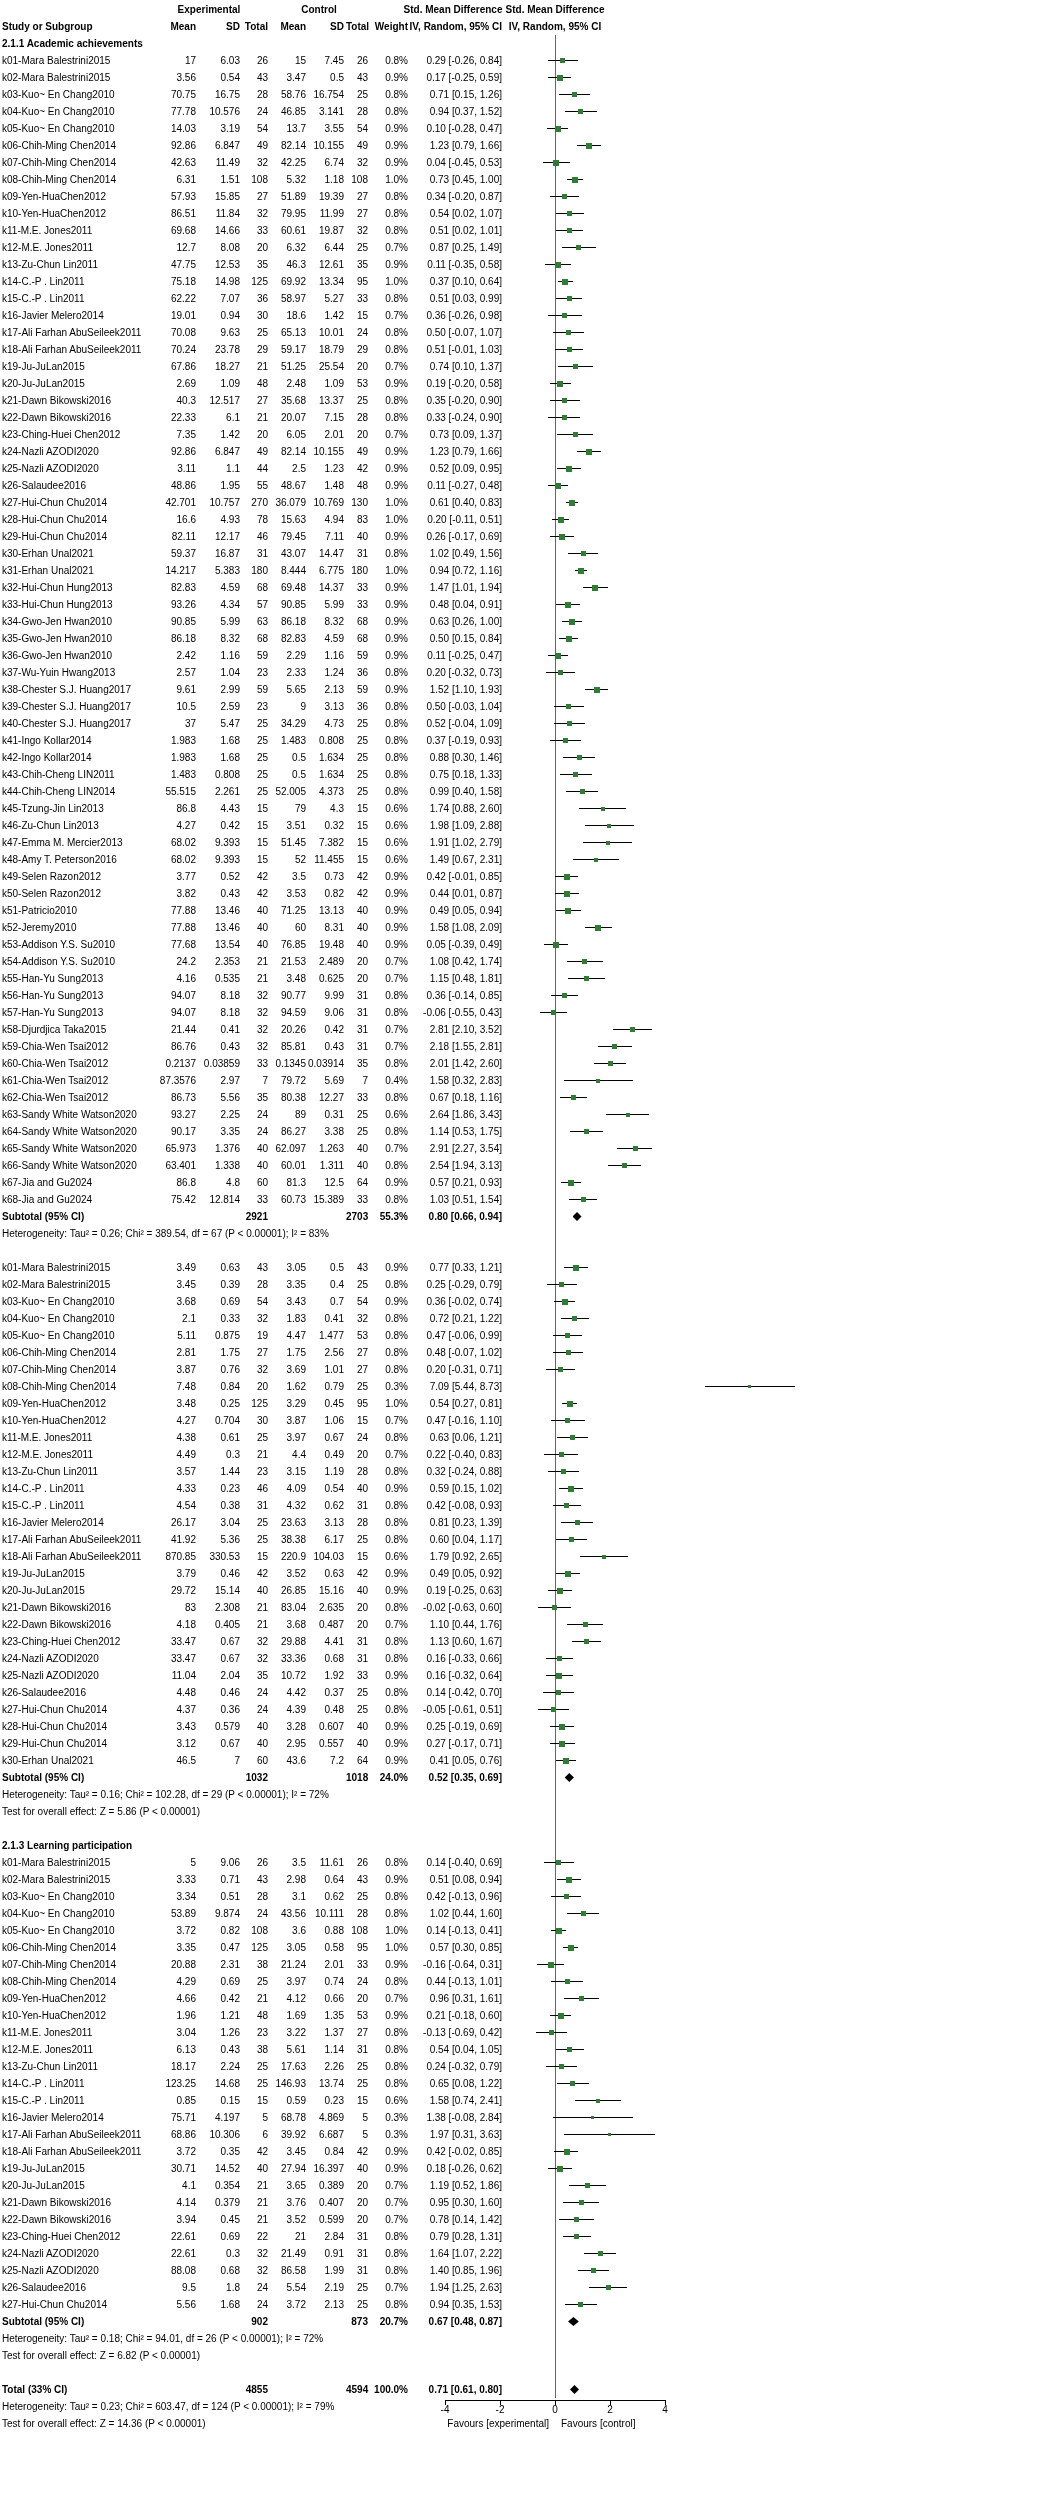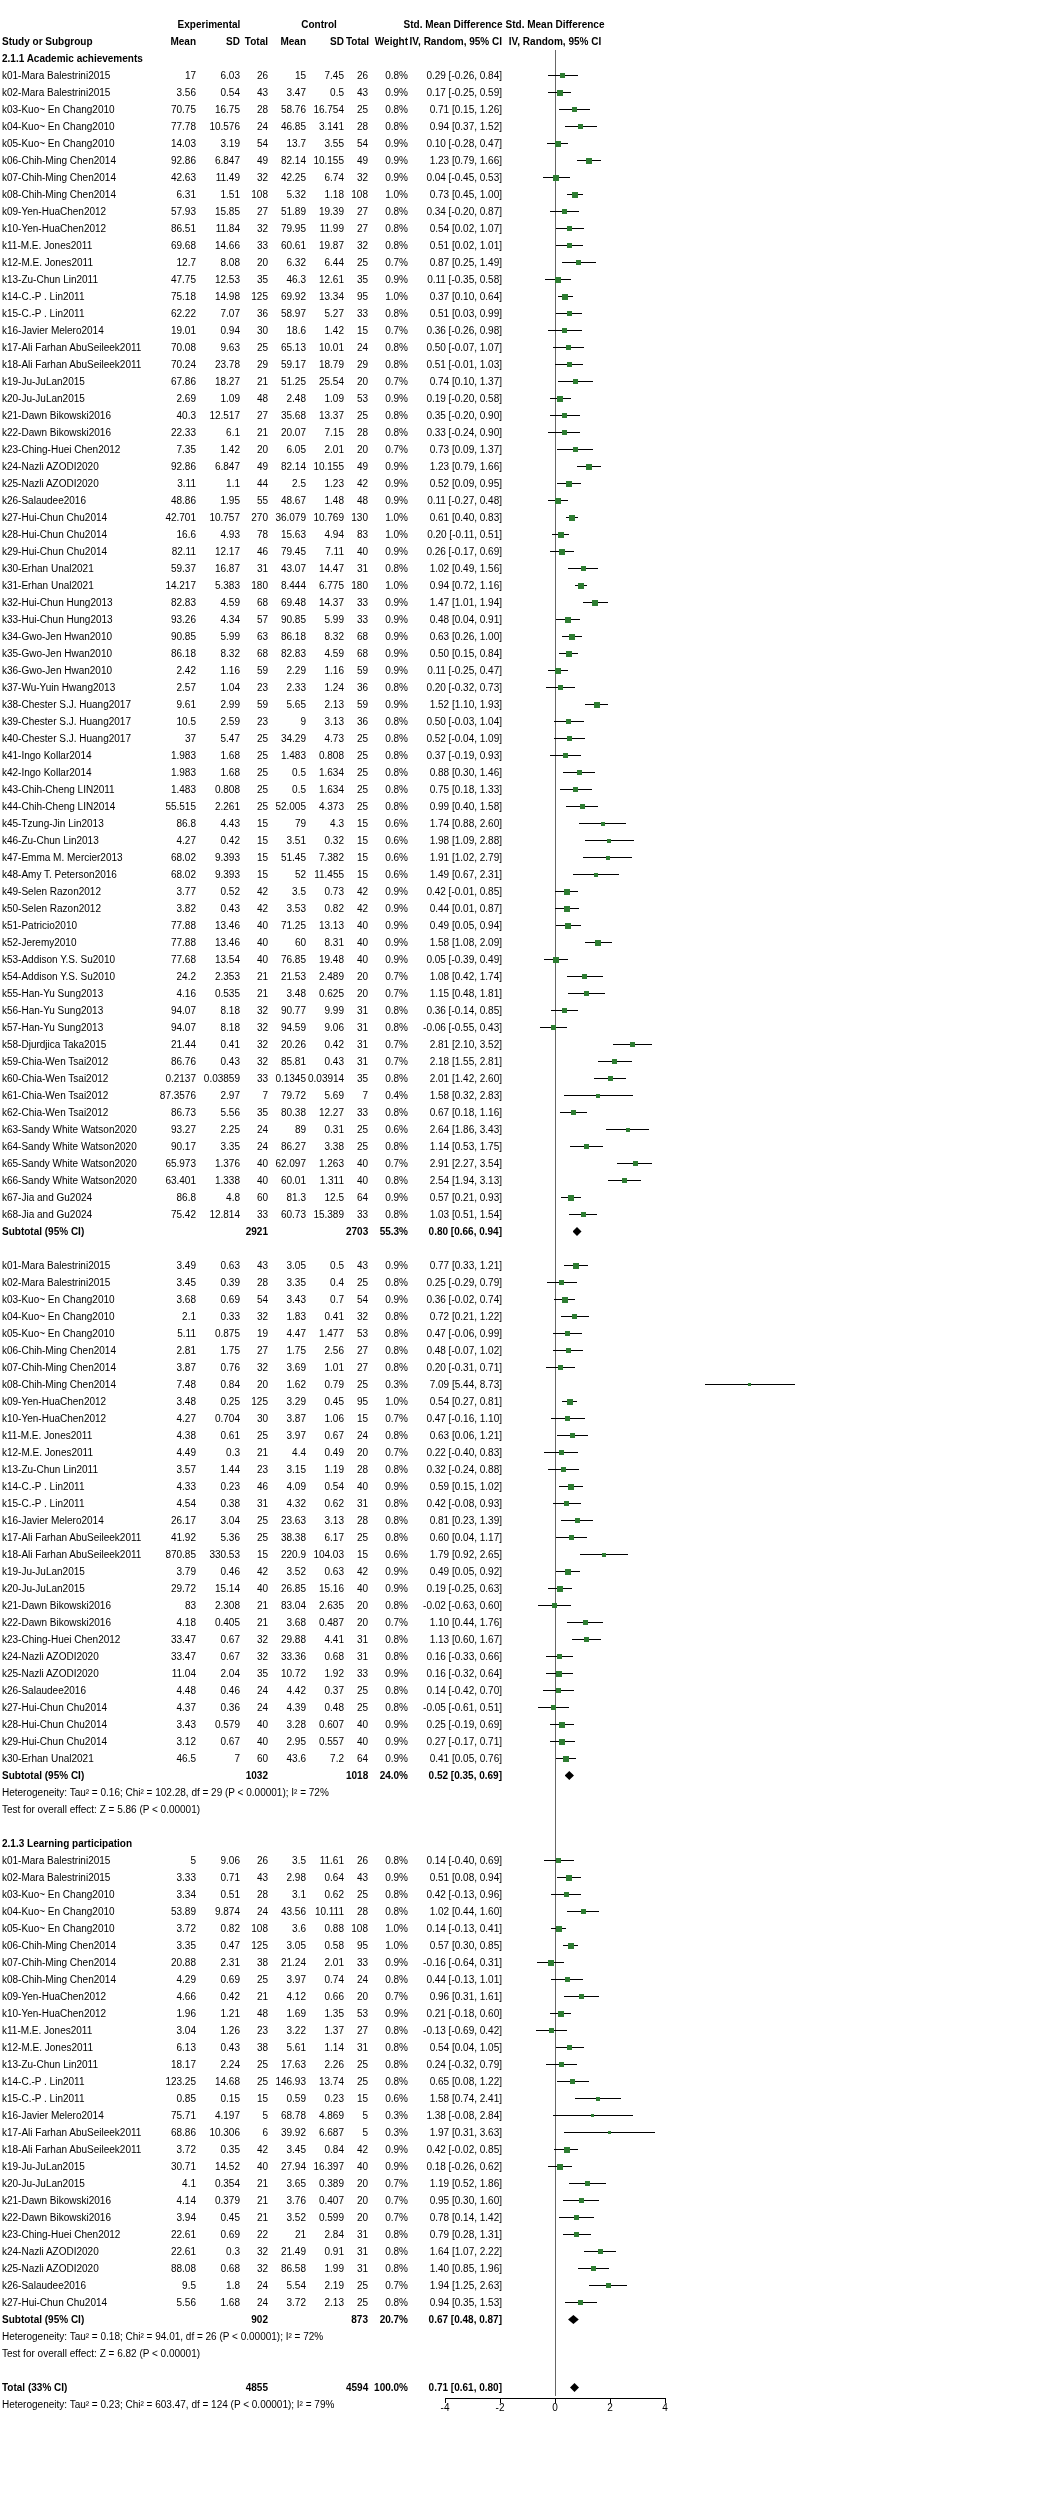--- a/index.html
+++ b/index.html
@@ -1,17 +1,17 @@
 <!DOCTYPE html>
 <html style="--sq: #2e7d32; --line: #000000; --dia: #000000; --zero: #666666;"><head>
 <meta charset="utf-8">
 <style>
   html,body{margin:0;padding:0;background:#fff;}
   body{width:1052px;font-family:"Liberation Sans",sans-serif;font-size:10px;color:#000;}
-  #forest{position:relative;padding-top:16px;text-decoration:underline;}
+  #forest{position:relative;padding-top:1px;text-decoration:underline;}
   .row{position:relative;height:17px;}
   .cell{position:absolute;top:0;height:17px;line-height:17px;white-space:nowrap;text-align:right;}
   .c-label{left:2px;width:146px;text-align:left;}
   .c-m1{left:150px;width:46px;}
   .c-s1{left:200px;width:40px;}
   .c-t1{left:242px;width:26px;}
   .c-m2{left:270px;width:36px;}
   .c-s2{left:308px;width:36px;}
   .c-t2{left:346px;width:22px;}
   .c-w{left:370px;width:38px;}
@@ -1018,20 +1018,24 @@
         <i class="zl"></i>
         <span class="cell c-label">Subtotal (95% CI)</span>
         <span class="cell c-t1">2921</span>
         <span class="cell c-t2">2703</span>
         <span class="cell c-w">55.3%</span>
         <span class="cell c-ci">0.80 [0.66, 0.94]</span>
         <i class="dia" style="left: 572.5px; width: 9px;"></i>
       </div>
       <div class="row">
         <i class="zl"></i>
+        <span class="cell c-wide">Heterogeneity: Tau² = 0.26; Chi² = 389.54, df = 67 (P &lt; 0.00001); I² = 83%</span>
+      </div>
+      <div class="row">
+        <i class="zl"></i>
       </div>
       <div class="row">
         <i class="zl"></i>
         <span class="cell c-label">k01-Mara Balestrini2015</span>
         <span class="cell c-m1">3.49</span>
         <span class="cell c-s1">0.63</span>
         <span class="cell c-t1">43</span>
         <span class="cell c-m2">3.05</span>
         <span class="cell c-s2">0.5</span>
         <span class="cell c-t2">43</span>
@@ -1884,14 +1888,19 @@
         <span class="tklbl" style="left: 434px;">-4</span>
         <i class="tk" style="left: 500px;"></i>
         <span class="tklbl" style="left: 489px;">-2</span>
         <i class="tk" style="left: 555px;"></i>
         <span class="tklbl" style="left: 544px;">0</span>
         <i class="tk" style="left: 610px;"></i>
         <span class="tklbl" style="left: 599px;">2</span>
         <i class="tk" style="left: 665px;"></i>
         <span class="tklbl" style="left: 654px;">4</span>
       </div>
+      <div class="row">
+        <span class="cell c-wide">Test for overall effect: Z = 14.36 (P &lt; 0.00001)</span>
+        <span class="favL">Favours [experimental]</span>
+        <span class="favR">Favours [control]</span>
+      </div>
     </div>
 </div>
 
 </body></html>

